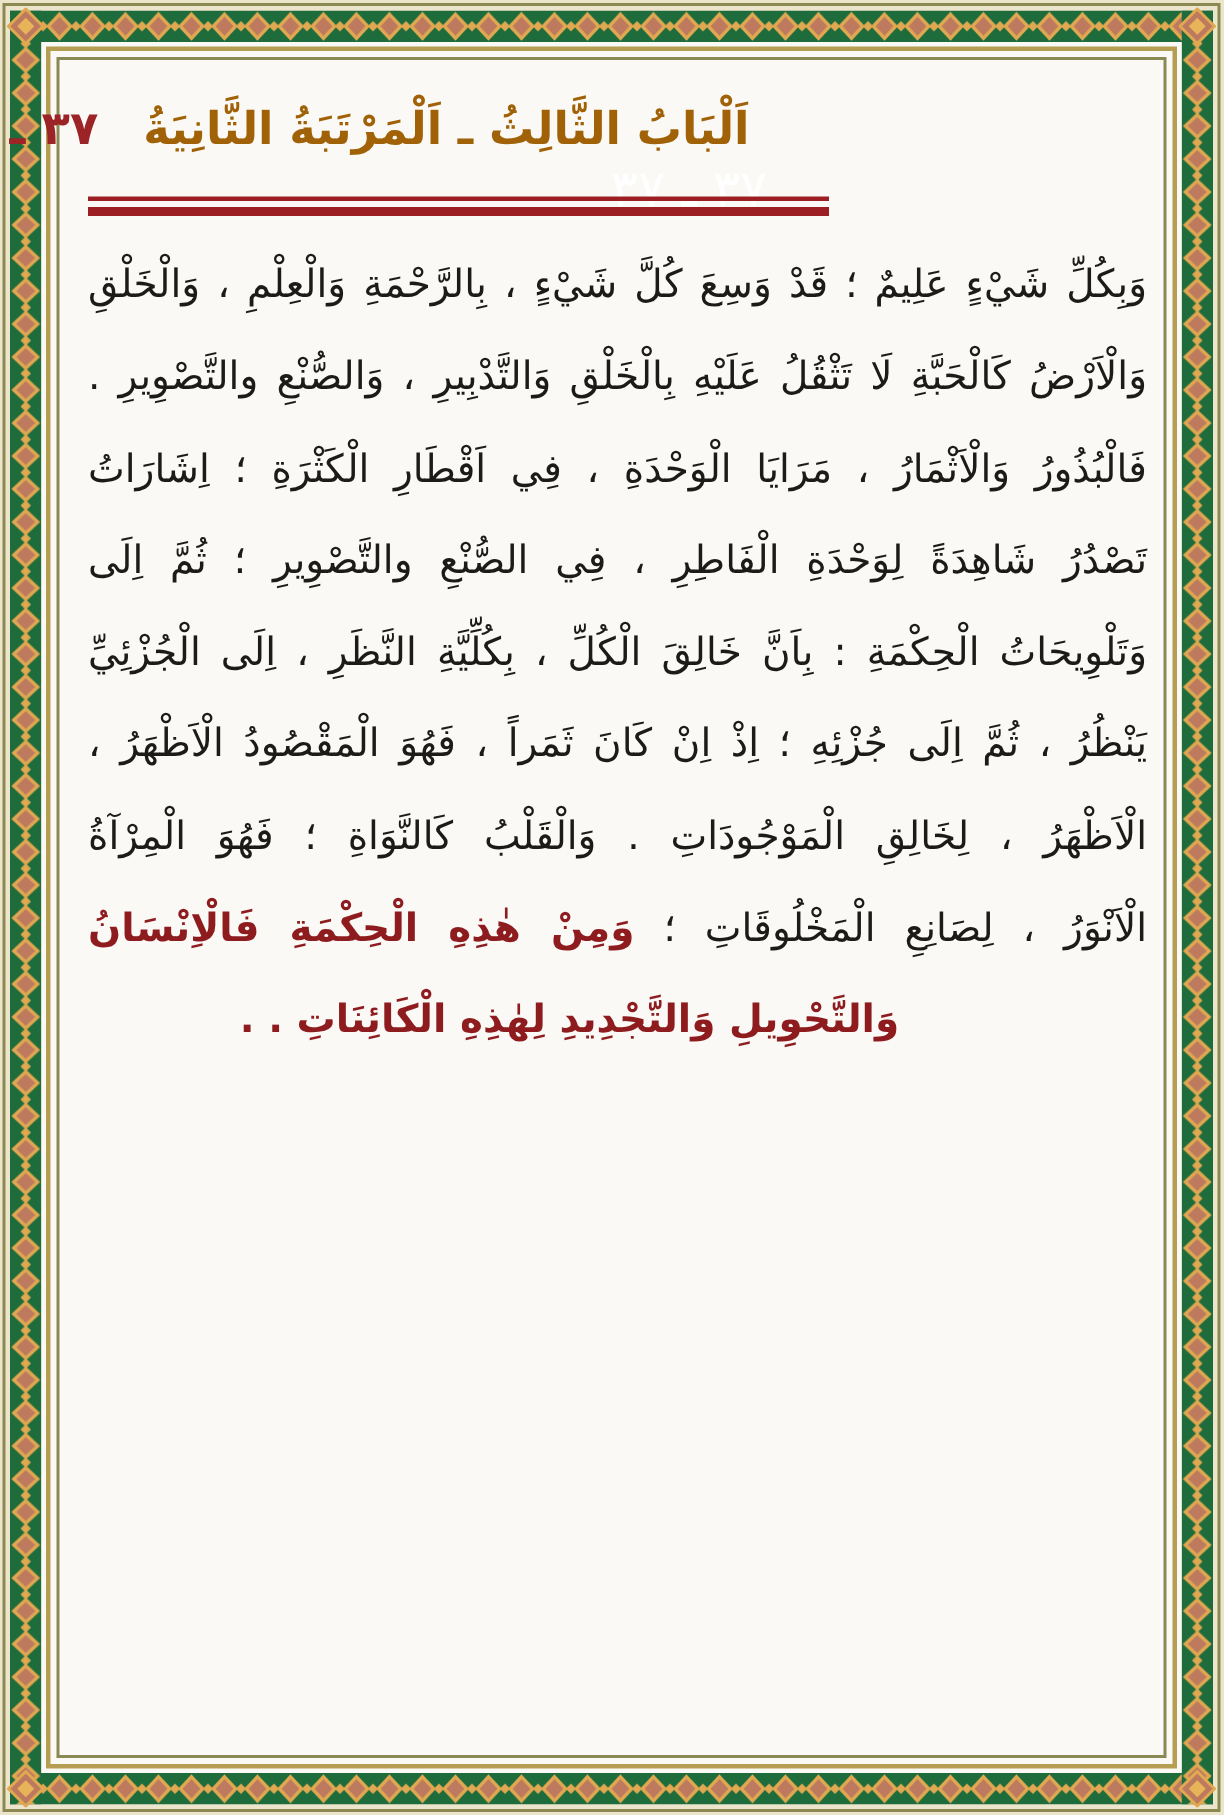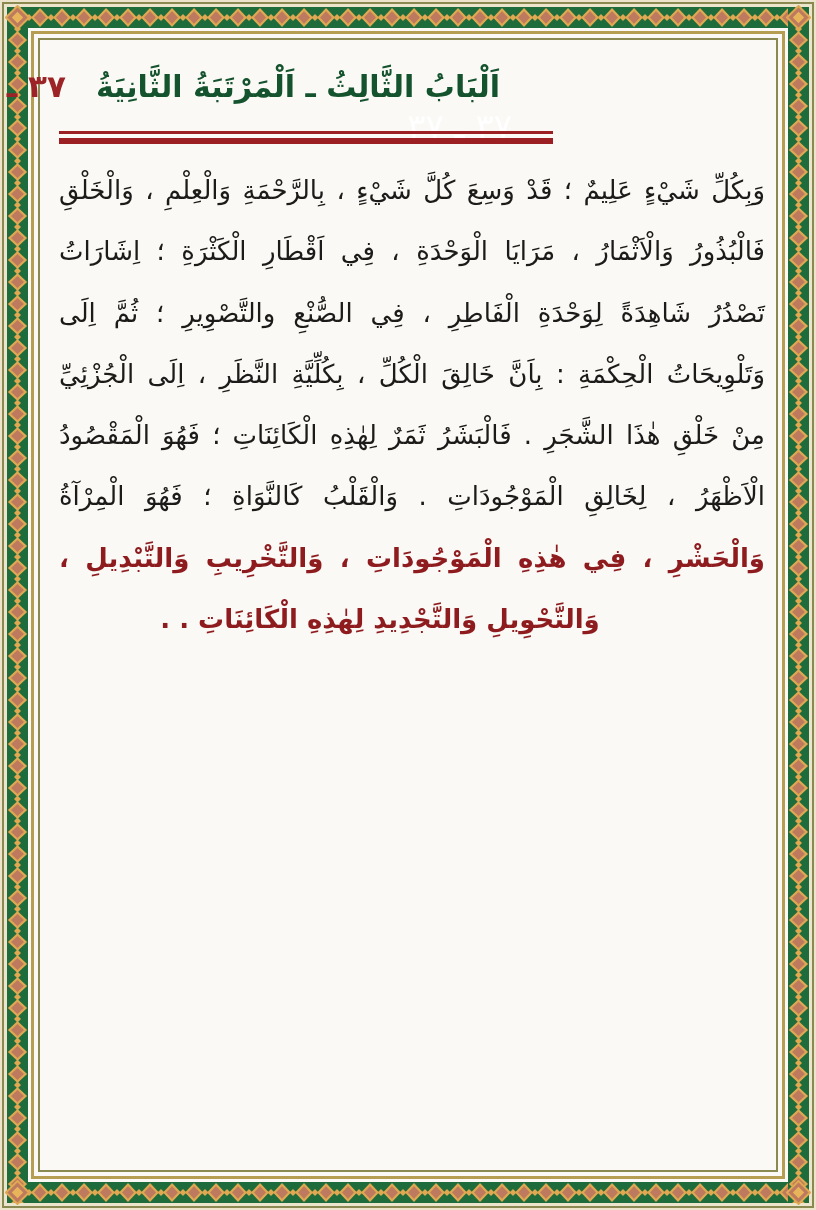--- a/index.html
+++ b/index.html
@@ -28,21 +28,21 @@
     font-size:34px;font-weight:normal;color:#FFFFFF;text-align:right;
     direction:rtl;z-index:1;
   }
   .header-row{
     position:absolute;left:18px;top:14px;width:442px;height:64px;
     display:flex;flex-direction:row;direction:rtl;
     justify-content:flex-start;align-items:center;gap:30px;
     z-index:2;
   }
   .header-title{
-    font-size:30px;font-weight:bold;color:#14532d;white-space:nowrap;
+    font-size:30px;font-weight:bold;color:#a16207;white-space:nowrap;
   }
   .header-range{
     font-size:31px;font-weight:bold;color:#9C2426;white-space:nowrap;letter-spacing:2px;
   }
   .divider{position:absolute;left:19px;top:91px;width:494px;z-index:2;}
   .divider .thin{height:3px;background:#9C2023;}
   .divider .gap{height:4px;}
   .divider .thick{height:6px;background:#9C2023;}
   .body-text{
     position:absolute;left:19px;top:120px;width:706px;
@@ -143,23 +143,24 @@
     </div>
 
     <div class="divider">
       <div class="thin"></div>
       <div class="gap"></div>
       <div class="thick"></div>
     </div>
 
     <div class="body-text" id="body-text">
         <div class="body-line"><span class="seg-black">وَبِكُلِّ شَيْءٍ عَلِيمٌ ؛ قَدْ وَسِعَ كُلَّ شَيْءٍ ، بِالرَّحْمَةِ وَالْعِلْمِ ، وَالْخَلْقِ</span></div>
+        <div class="body-line"><span class="seg-black">وَالْاَرْضُ كَالْحَبَّةِ لَا تَثْقُلُ عَلَيْهِ بِالْخَلْقِ وَالتَّدْبِيرِ ، وَالصُّنْعِ والتَّصْوِيرِ .</span></div>
         <div class="body-line"><span class="seg-black">فَالْبُذُورُ وَالْاَثْمَارُ ، مَرَايَا الْوَحْدَةِ ، فِي اَقْطَارِ الْكَثْرَةِ ؛ اِشَارَاتُ</span></div>
         <div class="body-line"><span class="seg-black">تَصْدُرُ شَاهِدَةً لِوَحْدَةِ الْفَاطِرِ ، فِي الصُّنْعِ والتَّصْوِيرِ ؛ ثُمَّ اِلَى</span></div>
         <div class="body-line"><span class="seg-black">وَتَلْوِيحَاتُ الْحِكْمَةِ : بِاَنَّ خَالِقَ الْكُلِّ ، بِكُلِّيَّةِ النَّظَرِ ، اِلَى الْجُزْئِيِّ</span></div>
-        <div class="body-line"><span class="seg-black">مِنْ خَلْقِ هٰذَا الشَّجَرِ . فَالْبَشَرُ ثَمَرٌ لِهٰذِهِ الْكَائِنَاتِ ؛ فَهُوَ الْمَقْصُودُ</span></div>
+        <div class="body-line"><span class="seg-black">يَنْظُرُ ، ثُمَّ اِلَى جُزْئِهِ ؛ اِذْ اِنْ كَانَ ثَمَراً ، فَهُوَ الْمَقْصُودُ الْاَظْهَرُ ،</span></div>
         <div class="body-line"><span class="seg-black">الْاَظْهَرُ ، لِخَالِقِ الْمَوْجُودَاتِ . وَالْقَلْبُ كَالنَّوَاةِ ؛ فَهُوَ الْمِرْآةُ</span></div>
-        <div class="body-line"><span class="seg-red">وَالْحَشْرِ ، فِي هٰذِهِ الْمَوْجُودَاتِ ، وَالتَّخْرِيبِ وَالتَّبْدِيلِ ،</span></div>
+        <div class="body-line"><span class="seg-black">الْاَنْوَرُ ، لِصَانِعِ الْمَخْلُوقَاتِ ؛ </span><span class="seg-red">وَمِنْ هٰذِهِ الْحِكْمَةِ فَالْاِنْسَانُ</span></div>
         <div class="body-line final-line"><span class="seg-red">وَالتَّحْوِيلِ وَالتَّجْدِيدِ لِهٰذِهِ الْكَائِنَاتِ . .</span></div>
       </div>
 
   </div>
 </div>
 
 </body></html>

